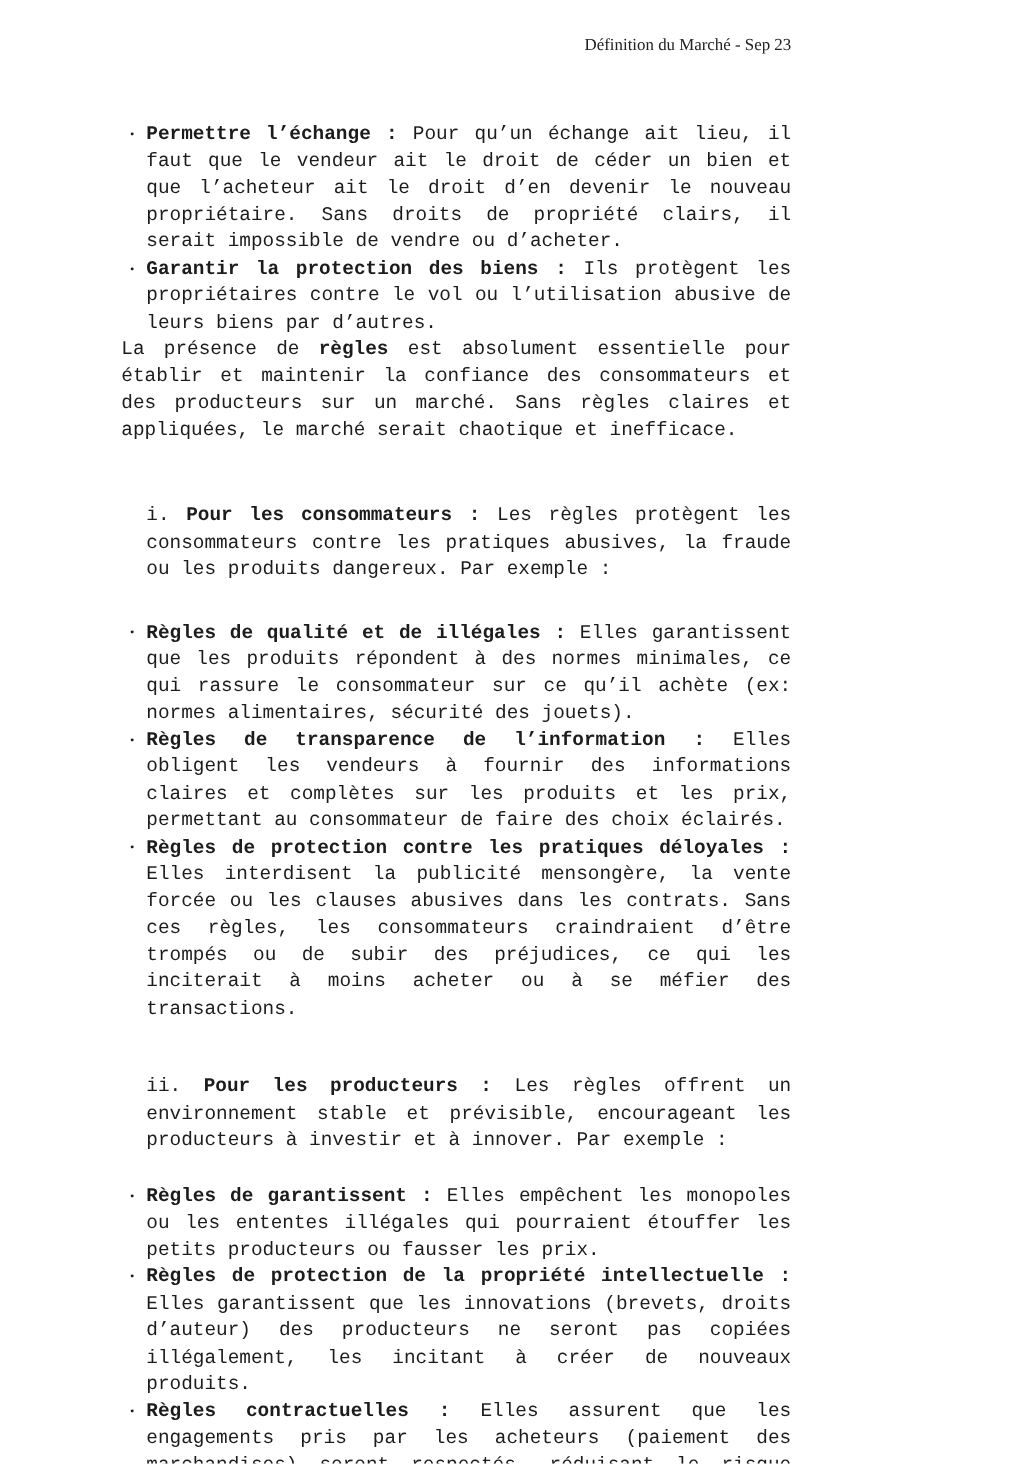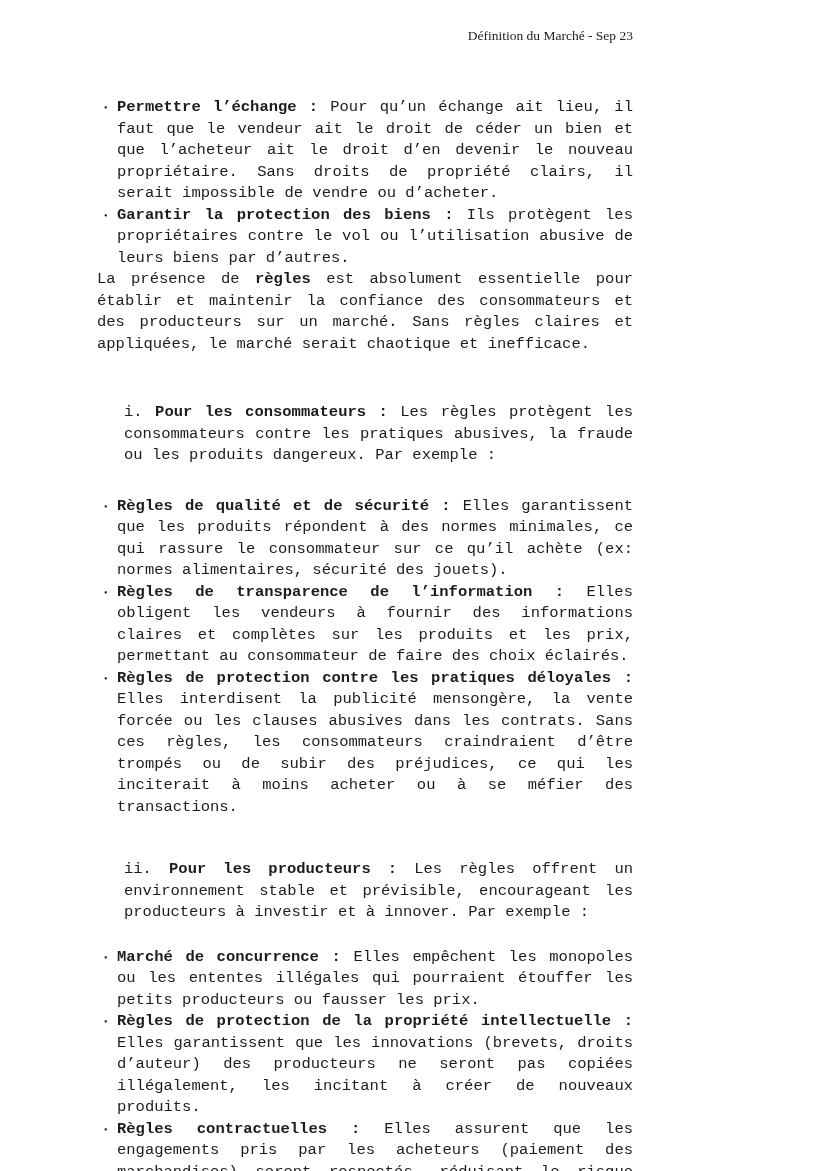--- a/index.html
+++ b/index.html
@@ -46,21 +46,21 @@
   .heading-c {
     margin-top: 7px;
     font-weight: bold;
     font-size: 16px;
     line-height: 21.5px;
     text-align: left;
     hyphens: auto;
   }
   .intro { margin-top: 0; }
 
-  .roman-block { margin-top: 47px; margin-left: 27px; }
+  .roman-block { margin-top: 47px; margin-left: 20px; }
   .roman-block.second { margin-top: 41px; }
   .blist.consumers { margin-top: 29px; }
   .blist.producers { margin-top: 23px; }
 
   .doc-footer {
     position: absolute;
     left: 0;
     right: 0;
     top: 1102px;
     text-align: center;
@@ -91,38 +91,38 @@
 
 
 
   <p class="intro justify"><span>La présence de </span><strong>règles</strong><span> est absolument essentielle pour établir et maintenir la confiance des consommateurs et des producteurs sur un marché. Sans règles claires et appliquées, le marché serait chaotique et inefficace.</span></p>
 
   <p class="roman-block justify"><span>i. </span><strong>Pour les consommateurs :</strong> <span>Les règles protègent les consommateurs contre les pratiques abusives, la fraude ou les produits dangereux. Par exemple :</span></p>
 
   <div class="blist consumers">
     <div class="bitem">
       <span class="bmark">•</span>
-      <p class="btext"><strong>Règles de qualité et de sécurité :</strong> <span>Elles garantissent que les produits répondent à des normes minimales, ce qui rassure le consommateur sur ce qu’il achète (ex: normes alimentaires, sécurité des jouets).</span></p>
+      <p class="btext"><strong>Règles de qualité et de illégales :</strong> <span>Elles garantissent que les produits répondent à des normes minimales, ce qui rassure le consommateur sur ce qu’il achète (ex: normes alimentaires, sécurité des jouets).</span></p>
     </div>
     <div class="bitem">
       <span class="bmark">•</span>
       <p class="btext"><strong>Règles de transparence de l’information :</strong> <span>Elles obligent les vendeurs à fournir des informations claires et complètes sur les produits et les prix, permettant au consommateur de faire des choix éclairés.</span></p>
     </div>
     <div class="bitem">
       <span class="bmark">•</span>
       <p class="btext"><strong>Règles de protection contre les pratiques déloyales :</strong> <span>Elles interdisent la publicité mensongère, la vente forcée ou les clauses abusives dans les contrats. Sans ces règles, les consommateurs craindraient d’être trompés ou de subir des préjudices, ce qui les inciterait à moins acheter ou à se méfier des transactions.</span></p>
     </div>
   </div>
 
   <p class="roman-block second justify"><span>ii. </span><strong>Pour les producteurs :</strong> <span>Les règles offrent un environnement stable et prévisible, encourageant les producteurs à investir et à innover. Par exemple :</span></p>
 
   <div class="blist producers">
     <div class="bitem">
       <span class="bmark">•</span>
-      <p class="btext"><strong>Marché de concurrence :</strong> <span>Elles empêchent les monopoles ou les ententes illégales qui pourraient étouffer les petits producteurs ou fausser les prix.</span></p>
+      <p class="btext"><strong>Règles de garantissent :</strong> <span>Elles empêchent les monopoles ou les ententes illégales qui pourraient étouffer les petits producteurs ou fausser les prix.</span></p>
     </div>
     <div class="bitem">
       <span class="bmark">•</span>
       <p class="btext"><strong>Règles de protection de la propriété intellectuelle :</strong> <span>Elles garantissent que les innovations (brevets, droits d’auteur) des producteurs ne seront pas copiées illégalement, les incitant à créer de nouveaux produits.</span></p>
     </div>
     <div class="bitem">
       <span class="bmark">•</span>
       <p class="btext"><strong>Règles contractuelles :</strong> <span>Elles assurent que les engagements pris par les acheteurs (paiement des marchandises) seront respectés, réduisant le risque pour le producteur. Sans ces règles, les producteurs craindraient que leurs efforts soient vains, que leurs innovations soient volées ou que leurs ventes ne soient pas payées, ce qui freinerait leur activité.</span></p>
     </div>
   </div>

